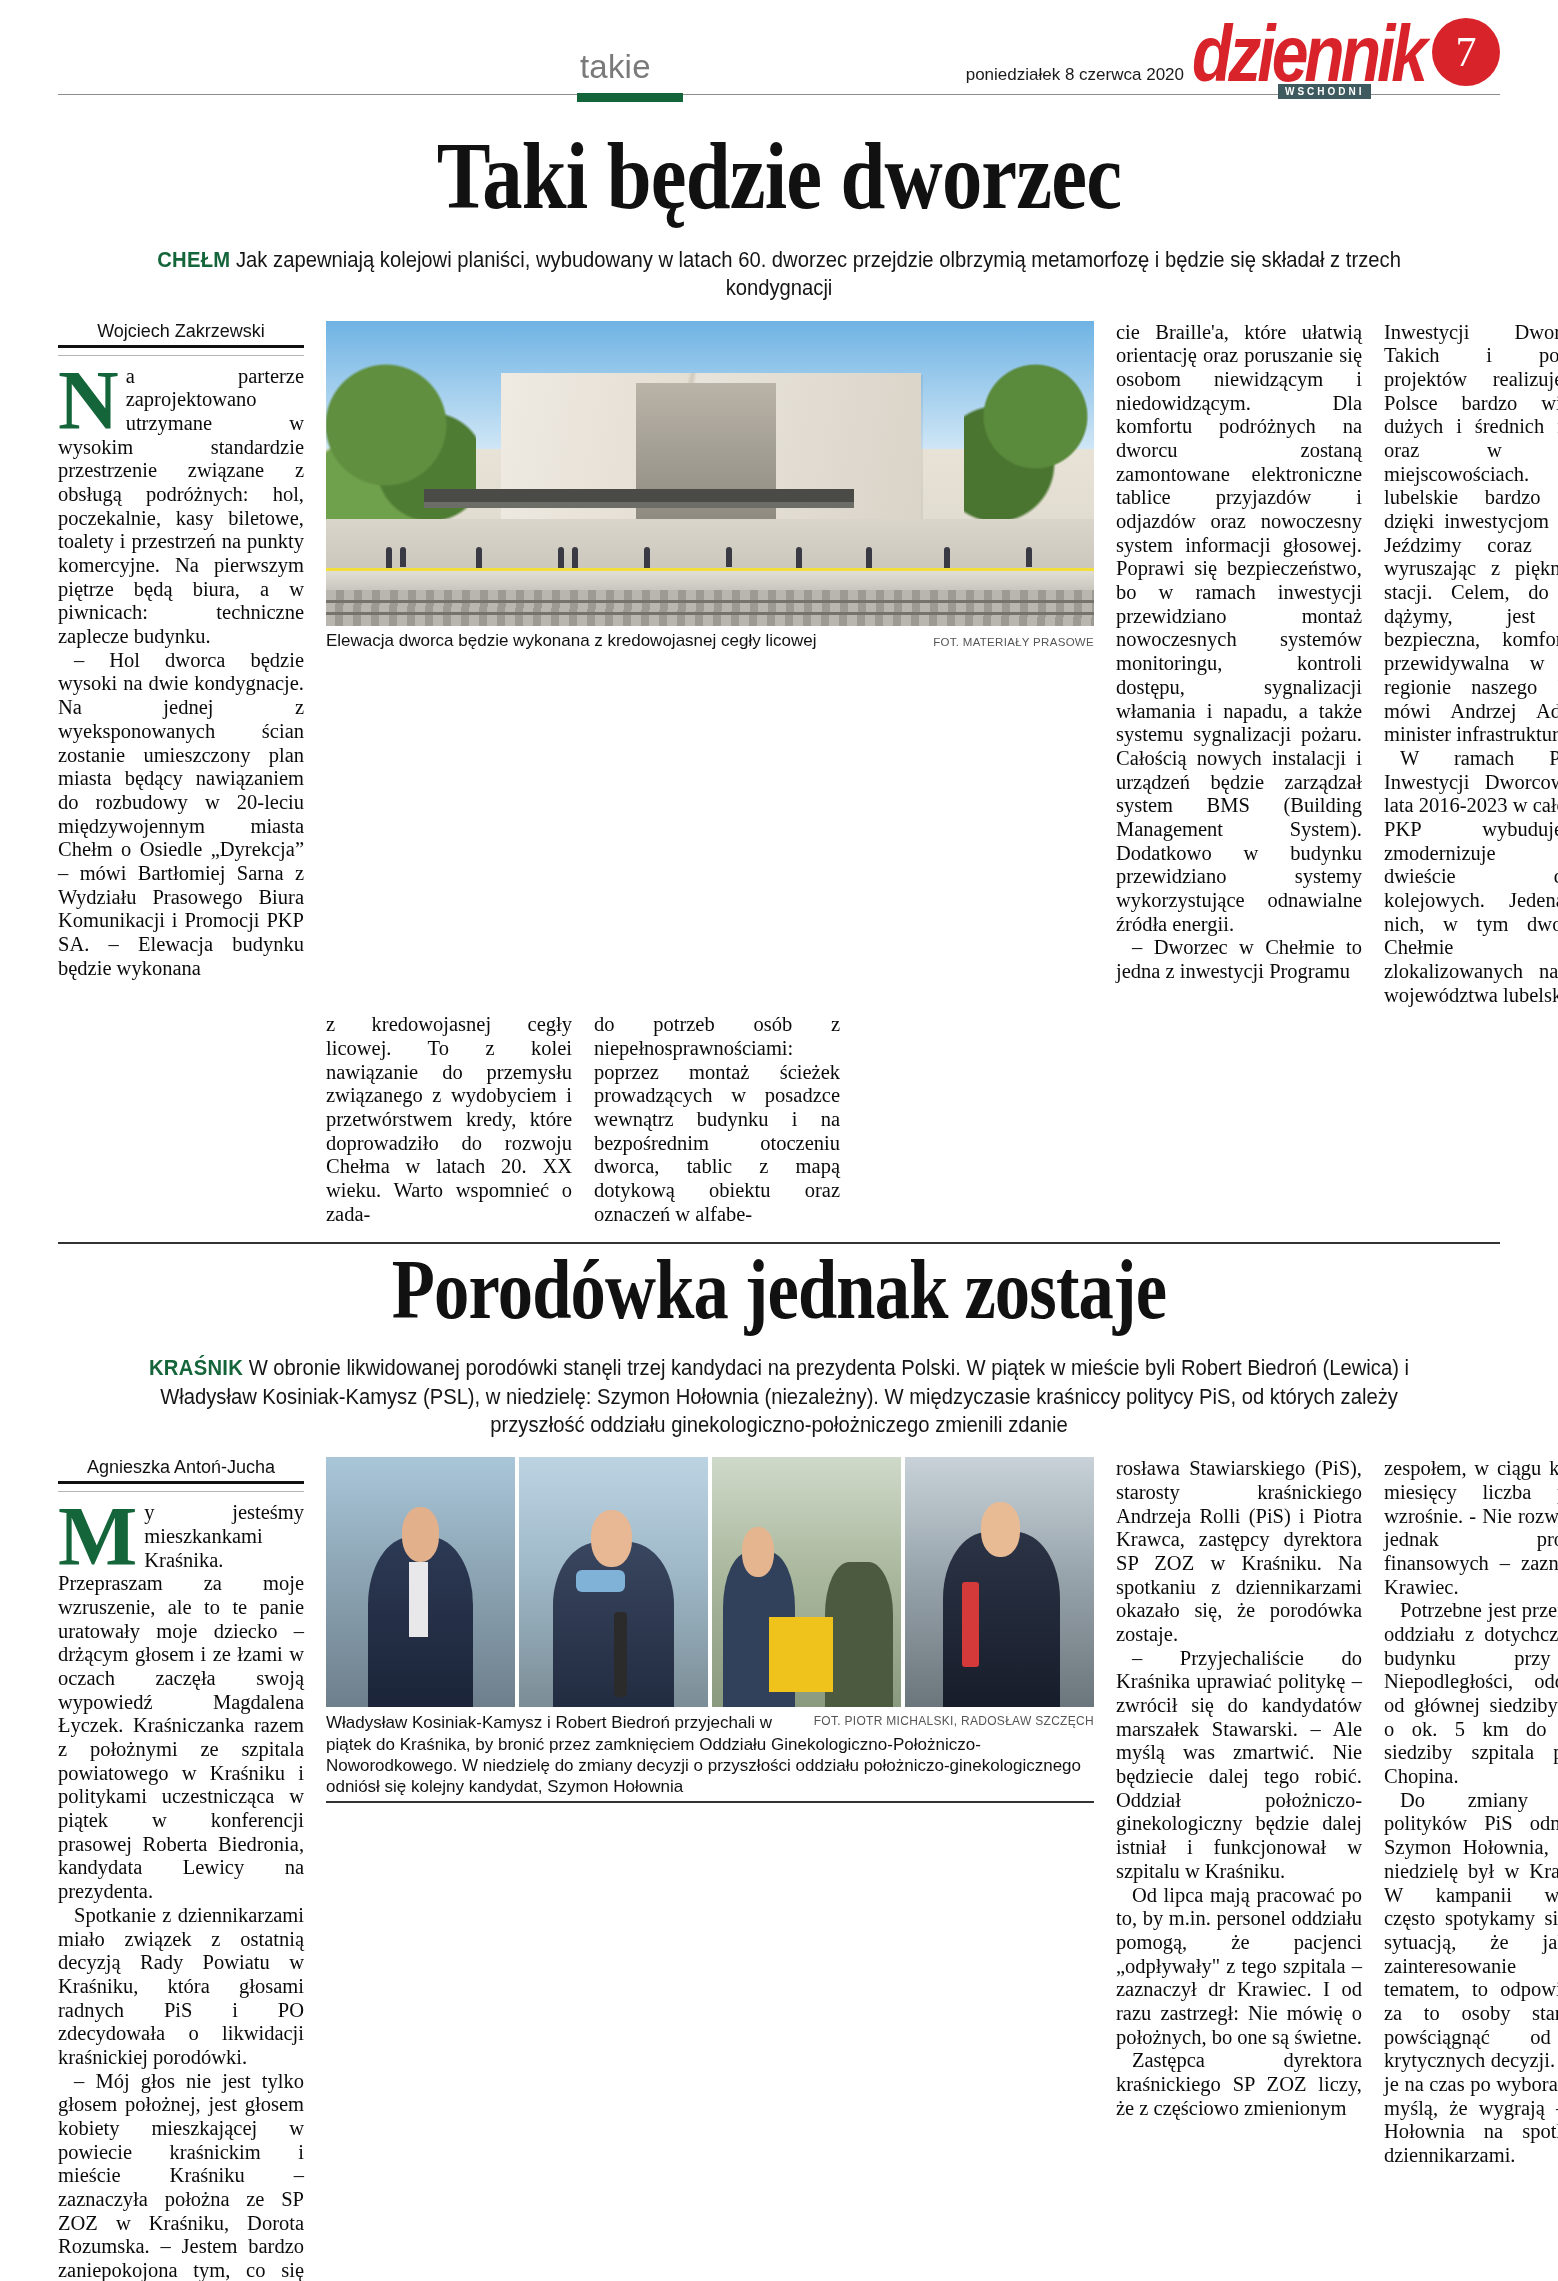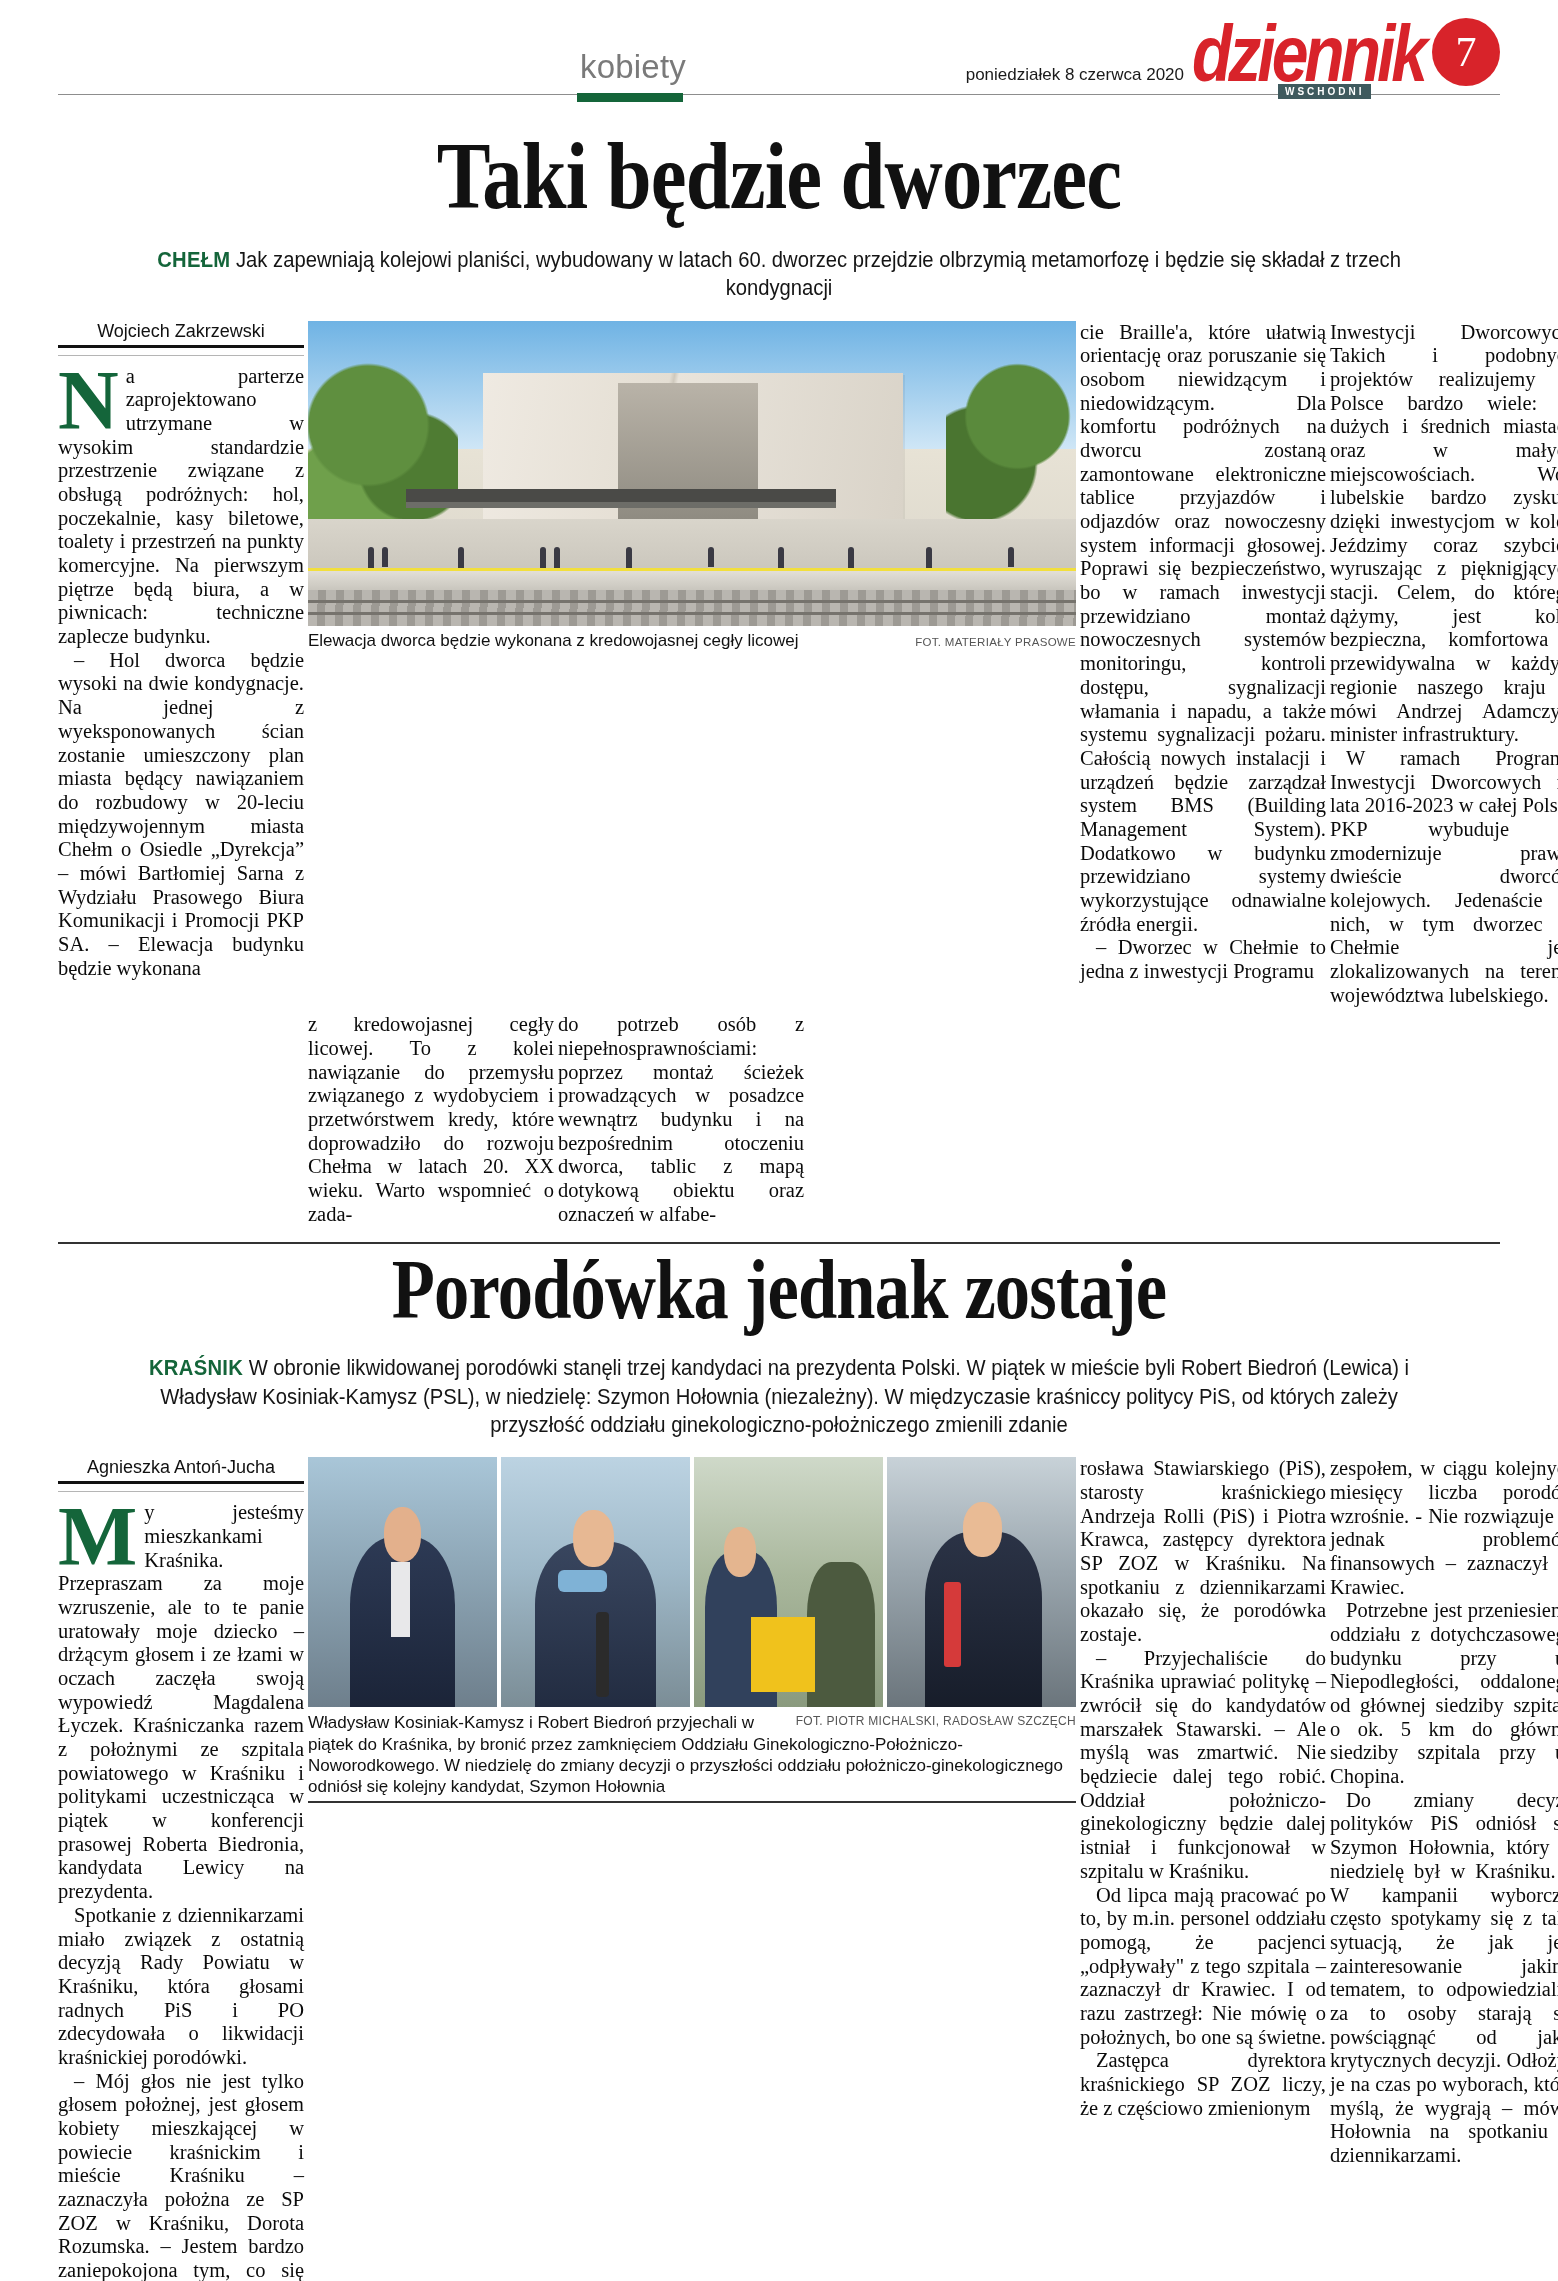--- a/index.html
+++ b/index.html
@@ -65,21 +65,21 @@
     font-size:21.5px; line-height:1.32; text-align:center;
     margin:22px auto 0; color:#151515;
     transform:scaleX(.94); transform-origin:center;
   }
   .lead-1 { max-width:1445px; }
   .lead-2 { max-width:1410px; }
   .city { color:#14653a; font-weight:bold; letter-spacing:.3px; }
 
   
   .article { margin-top:18px; position:relative; }
-  .colgrid { display:flex; gap:4px; align-items:flex-start; }
+  .colgrid { display:flex; gap:22px; align-items:flex-start; }
   .col { width:246px; flex:0 0 246px; }
   .col.wide { width:768px; flex:0 0 768px; }
 
   .byline {
     font-family:"Liberation Sans", sans-serif;
     font-size:18px; text-align:center; color:#111;
     border-bottom:3px solid #111; padding-bottom:3px; margin-bottom:7px;
     display:block;
   }
   .byline-rule { border-top:1px solid #b5b5b5; margin-bottom:9px; height:0; }
@@ -149,21 +149,21 @@
 
   .section-divider { border-top:2px solid #333; margin:16px 0 0; }
 </style>
 </head>
 <body>
 
 <div class="page">
 
   <div class="masthead">
     <div class="mast-rule"></div>
-    <div class="section-tag">kobiety</div>
+    <div class="section-tag">takie</div>
     <div class="section-underline"></div>
     <div class="mast-date">poniedziałek 8 czerwca 2020</div>
     <div class="logo-wrap">
       <div class="logo-text">dziennik</div>
       <div class="logo-badge">WSCHODNI</div>
     </div>
     <div class="page-num">7</div>
   </div>
 
   <div class="headline headline-1">Taki będzie dworzec</div>

